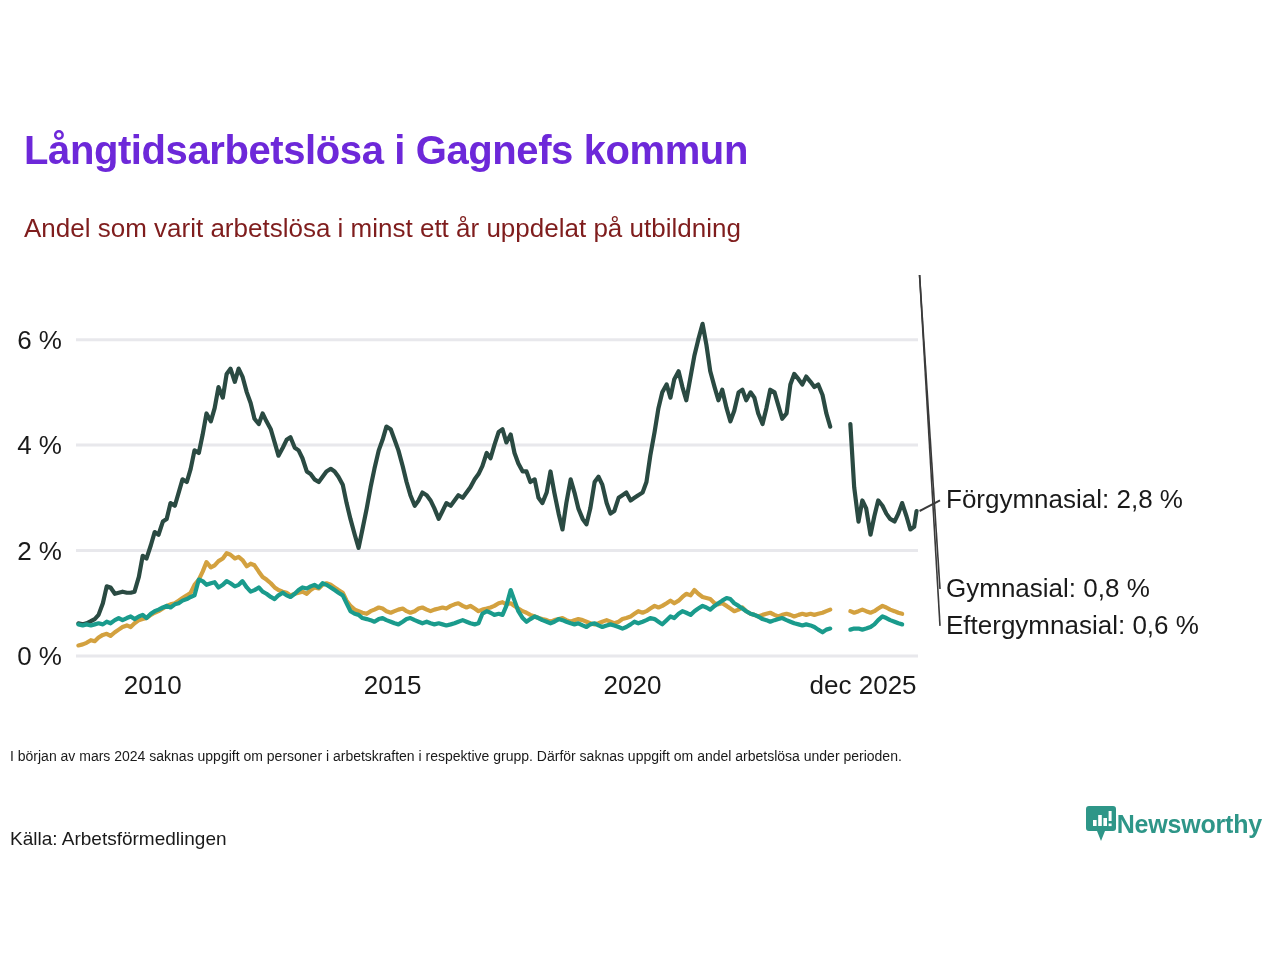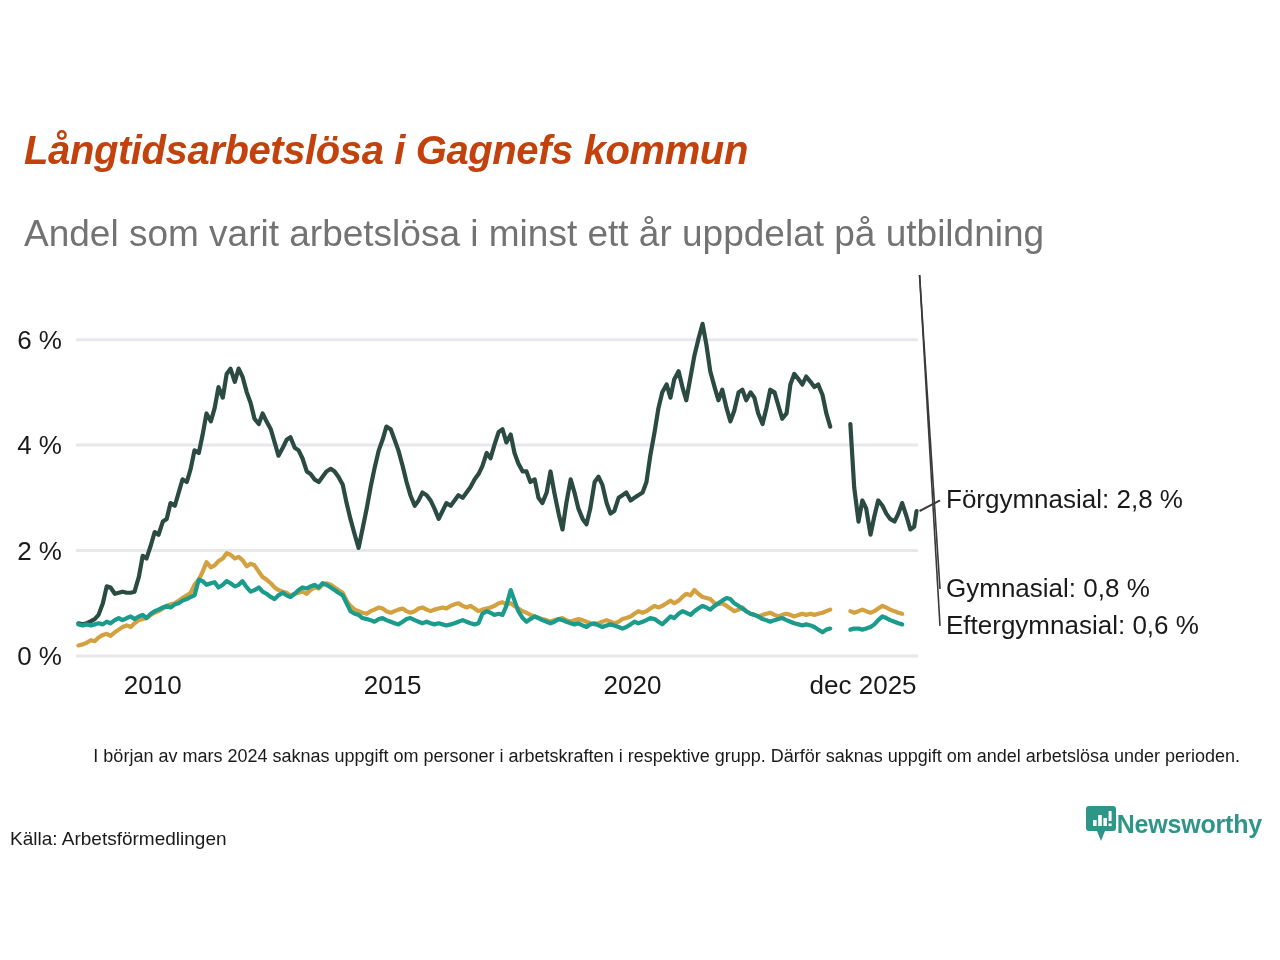--- a/index.html
+++ b/index.html
@@ -22,31 +22,30 @@
     height: 960px;
     background: #ffffff;
   }
   .chart-title {
     position: absolute;
     left: 24px;
     top: 128px;
     font-size: 40px;
     font-weight: bold;
     letter-spacing: -0.4px;
-    color: #c2410c;
+    color: #6d28d9;
     white-space: nowrap;
-    font-style: italic;
   }
   .chart-subtitle {
     position: absolute;
     left: 24px;
     top: 213px;
-    font-size: 37px;
+    font-size: 26px;
     font-weight: normal;
-    color: #737373;
+    color: #7f1d1d;
     white-space: nowrap;
   }
   .plot-area {
     position: absolute;
     left: 0;
     top: 275px;
     width: 1280px;
     height: 420px;
   }
   .plot-svg {
@@ -65,24 +64,23 @@
   .series-label {
     font-family: "Liberation Sans", sans-serif;
     font-size: 26px;
     fill: #1a1a1a;
   }
   .footnote {
     position: absolute;
     left: 10px;
     top: 745px;
     width: 1230px;
-    font-size: 18px;
+    font-size: 14px;
     line-height: 23px;
     color: #1a1a1a;
-    text-align: right;
   }
   .source {
     position: absolute;
     left: 10px;
     top: 828px;
     font-size: 19px;
     color: #1a1a1a;
   }
   .brand {
     position: absolute;

